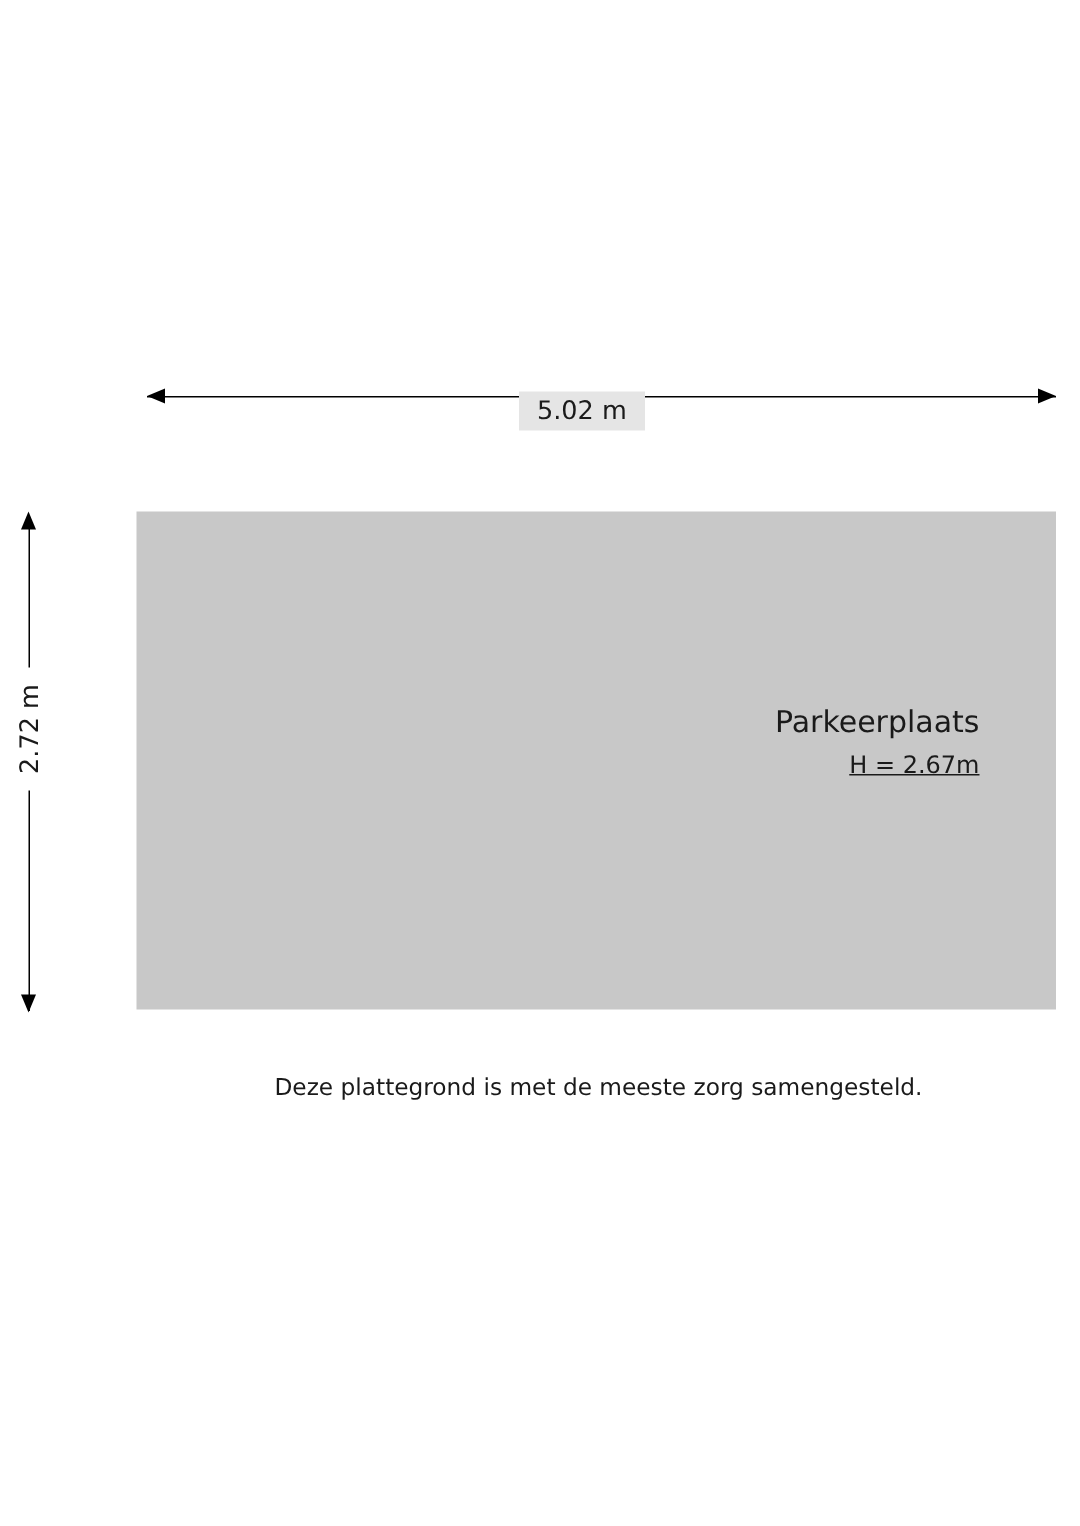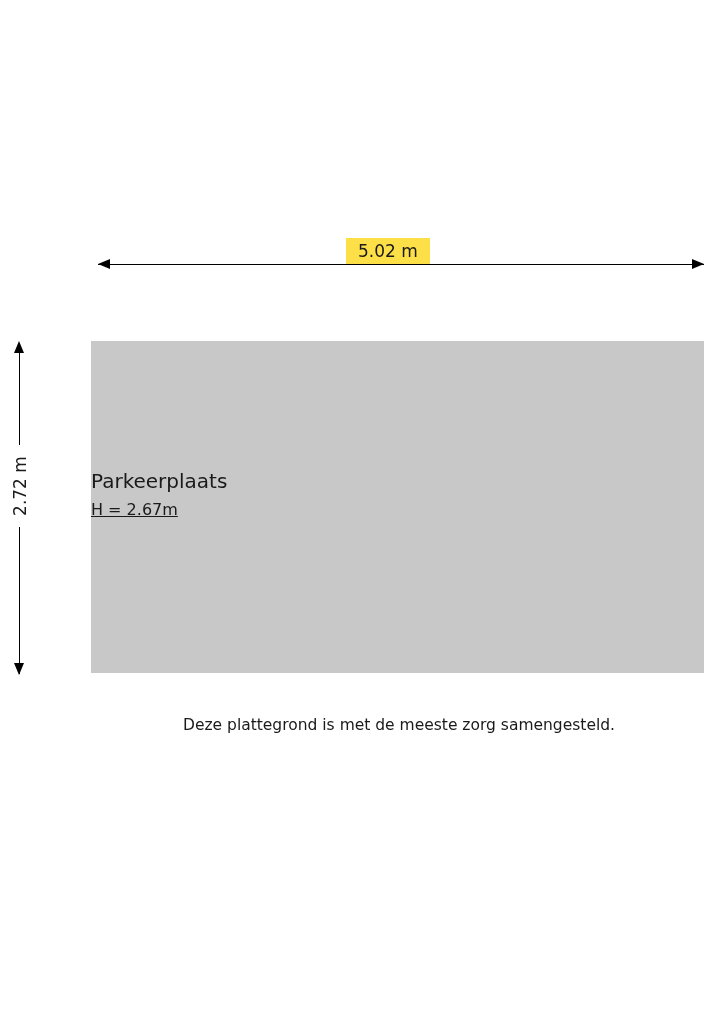--- a/index.html
+++ b/index.html
@@ -48,22 +48,22 @@
   .arrow-right {
     left: 692px;
     top: 259px;
     border-top: 5px solid transparent;
     border-bottom: 5px solid transparent;
     border-left: 12px solid #000;
   }
   .dim-top-label {
     position: absolute;
     left: 346px;
-    top: 238px;
-    background: #fde047;
+    top: 261px;
+    background: #e5e5e5;
     padding: 0 12px;
     font-size: 17px;
     line-height: 26px;
     white-space: nowrap;
   }
 
   
   .dim-left-line {
     position: absolute;
     left: 19px;
@@ -107,21 +107,21 @@
     top: 341px;
     width: 613px;
     height: 332px;
     background: #c8c8c8;
   }
   .room-labels {
     position: absolute;
     left: 91px;
     top: 466px;
     width: 562px;
-    text-align: left;
+    text-align: right;
   }
   .room-name {
     font-size: 20px;
     line-height: 30px;
     color: #1a1a1a;
   }
   .room-height {
     font-size: 16px;
     line-height: 28px;
     color: #1a1a1a;

